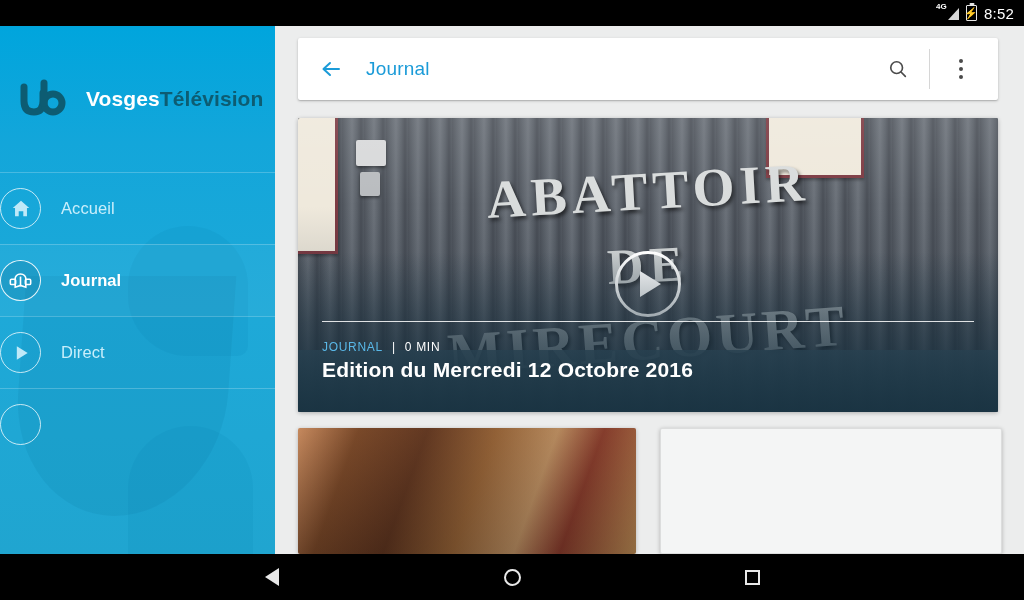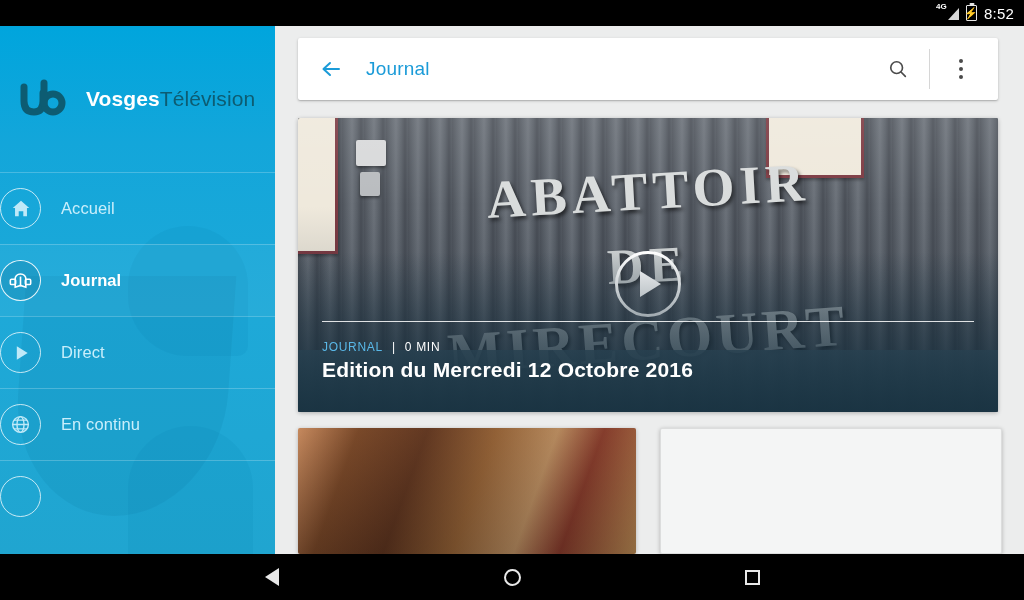--- a/index.html
+++ b/index.html
@@ -69,21 +69,21 @@
     left:128px; top:400px; width:125px; height:130px;
     background:#0079a8; border-radius:70px 70px 0 0;
   }
   .brand {
     position:relative; z-index:2;
     height:146px; display:flex; align-items:center; padding-left:20px; gap:20px;
   }
   .brand-mark { width:46px; height:40px; flex:none; }
   .brand-text { font-size:21px; letter-spacing:.1px; white-space:nowrap; }
   .brand-text .b1 { color:#ffffff; font-weight:bold; }
-  .brand-text .b2 { color:#0d5c72; font-weight:normal; }
+  .brand-text .b2 { color:#0d5c72; font-weight:bold; }
 
   .nav { position:relative; z-index:2; }
   .nav-item {
     position:relative;
     height:72px; display:flex; align-items:center; gap:20px;
     border-top:1px solid rgba(255,255,255,0.22);
   }
   .nav-item .ico {
     width:41px; height:41px; border-radius:50%;
     border:1.4px solid rgba(255,255,255,0.75);
@@ -276,30 +276,20 @@
 
         <div class="nav-item">
           <span class="ico">
             <svg width="20" height="20" viewBox="0 0 24 24">
               <path d="M7 4 L20 12 L7 20 Z" fill="#bfe9f8"></path>
             </svg>
           </span>
           <span class="lbl">Direct</span>
         </div>
 
-        <div class="nav-item">
-          <span class="ico">
-            <svg width="21" height="21" viewBox="0 0 24 24">
-              <circle cx="12" cy="12" r="9" fill="none" stroke="#bfe9f8" stroke-width="1.6"></circle>
-              <ellipse cx="12" cy="12" rx="4" ry="9" fill="none" stroke="#bfe9f8" stroke-width="1.6"></ellipse>
-              <path d="M3 12 H21 M4.6 7 H19.4 M4.6 17 H19.4" stroke="#bfe9f8" stroke-width="1.6"></path>
-            </svg>
-          </span>
-          <span class="lbl">En continu</span>
-        </div>
 
 
         <div class="nav-item">
           <span class="ico">
             
           </span>
 
         </div>
 
       </div>

